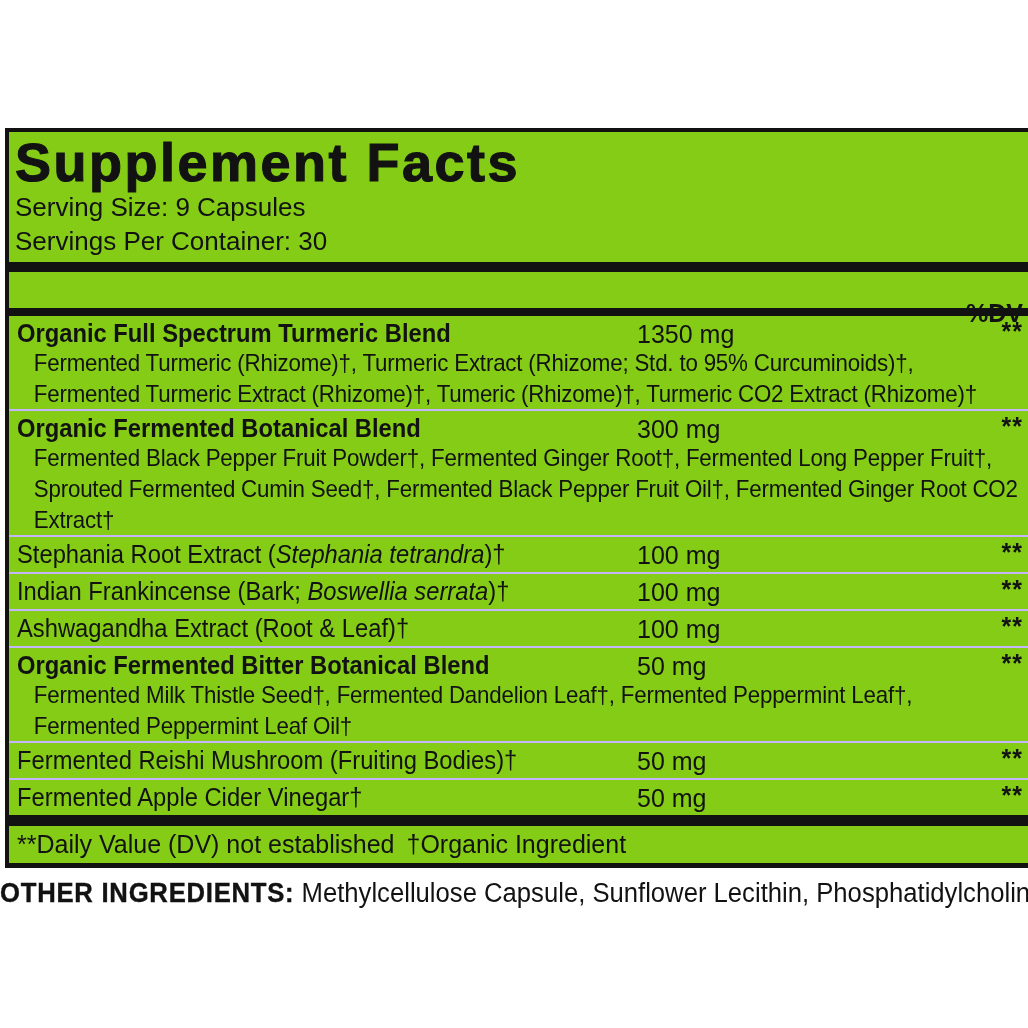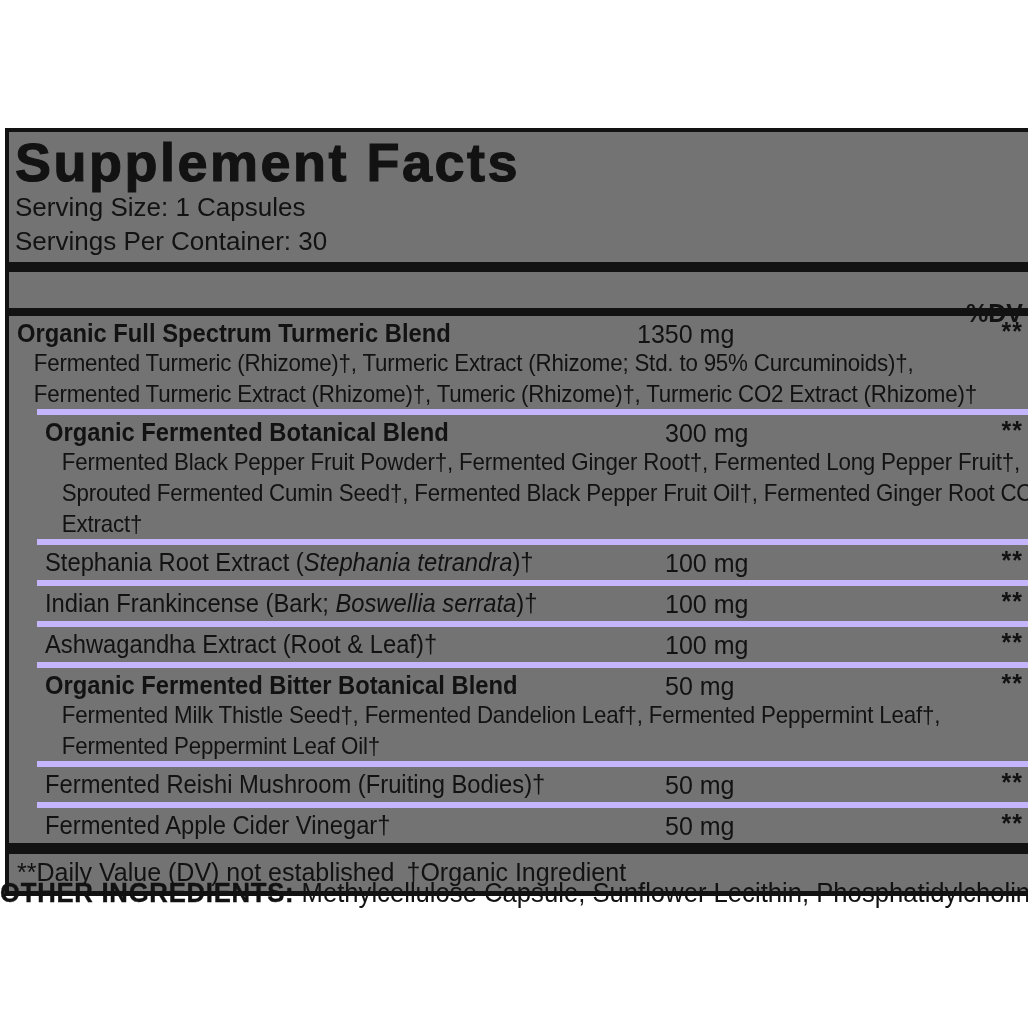--- a/index.html
+++ b/index.html
@@ -3,37 +3,37 @@
 <meta charset="utf-8">
 <style>
   html,body{margin:0;padding:0;}
   body{
     width:1028px;height:1028px;background:#ffffff;color:#121212;
     font-family:"Liberation Sans",sans-serif;overflow:hidden;position:relative;
   }
   .facts-box{
     position:absolute;left:5px;top:128px;width:1023px;box-sizing:border-box;
     border-left:4px solid #121212;border-top:4px solid #121212;border-bottom:5px solid #121212;
-    background:#737373;
+    background:#84cc16;
   }
   .hd{padding:4px 0 0 6px;}
   .title{
     font-size:54px;font-weight:bold;line-height:52px;letter-spacing:2.5px;
     -webkit-text-stroke:1.1px #121212;white-space:nowrap;
   }
   .serv{font-size:26px;line-height:30px;margin-top:4px;}
   .bar{background:#121212;width:100%;}
   .b10{height:10px;margin-top:6px;}
   .b8{height:8px;}
   .b11{height:11px;}
   .colhead{position:relative;height:36px;font-size:25px;font-weight:bold;}
   .colhead .amt-h{position:absolute;left:585px;top:5px;letter-spacing:-0.3px;}
   .colhead .dv-h{position:absolute;right:5px;top:19px;margin-top:8px;}
   .rows .row{position:relative;padding:3px 0 4px 8px;}
-  .rows .row + .row{border-top:6px solid #c4b5fd;margin-left:28px;}
+  .rows .row + .row{border-top:2px solid #c4b5fd;}
   .row.has-sub{padding-bottom:0;}
   .nm{
     display:inline-block;font-size:25px;line-height:28px;white-space:nowrap;
     transform:scaleX(0.95);transform-origin:0 50%;
   }
   .row.bold .nm{font-weight:bold;}
   .nm .it{font-style:italic;}
   .sub{
     font-size:24px;line-height:31px;white-space:pre-line;padding-left:18px;
     width:110%;transform:scaleX(0.93);transform-origin:0 0;letter-spacing:-0.2px;
@@ -47,21 +47,21 @@
     font-size:27px;line-height:34px;transform:scaleX(0.95);transform-origin:0 0;
   }
   .other .olabel{font-weight:bold;letter-spacing:0.8px;-webkit-text-stroke:0.4px #121212;}
 </style>
 </head>
 <body>
 
 <div class="facts-box">
   <div class="hd">
     <div class="title">Supplement Facts</div>
-    <div class="serv">Serving Size: 1 Capsules</div>
+    <div class="serv">Serving Size: 9 Capsules</div>
     <div class="serv">Servings Per Container: 30</div>
   </div>
 
   <div class="bar b10"></div>
 
   <div class="colhead">
     <span class="dv-h">%DV</span>
   </div>
 
   <div class="bar b8"></div>

